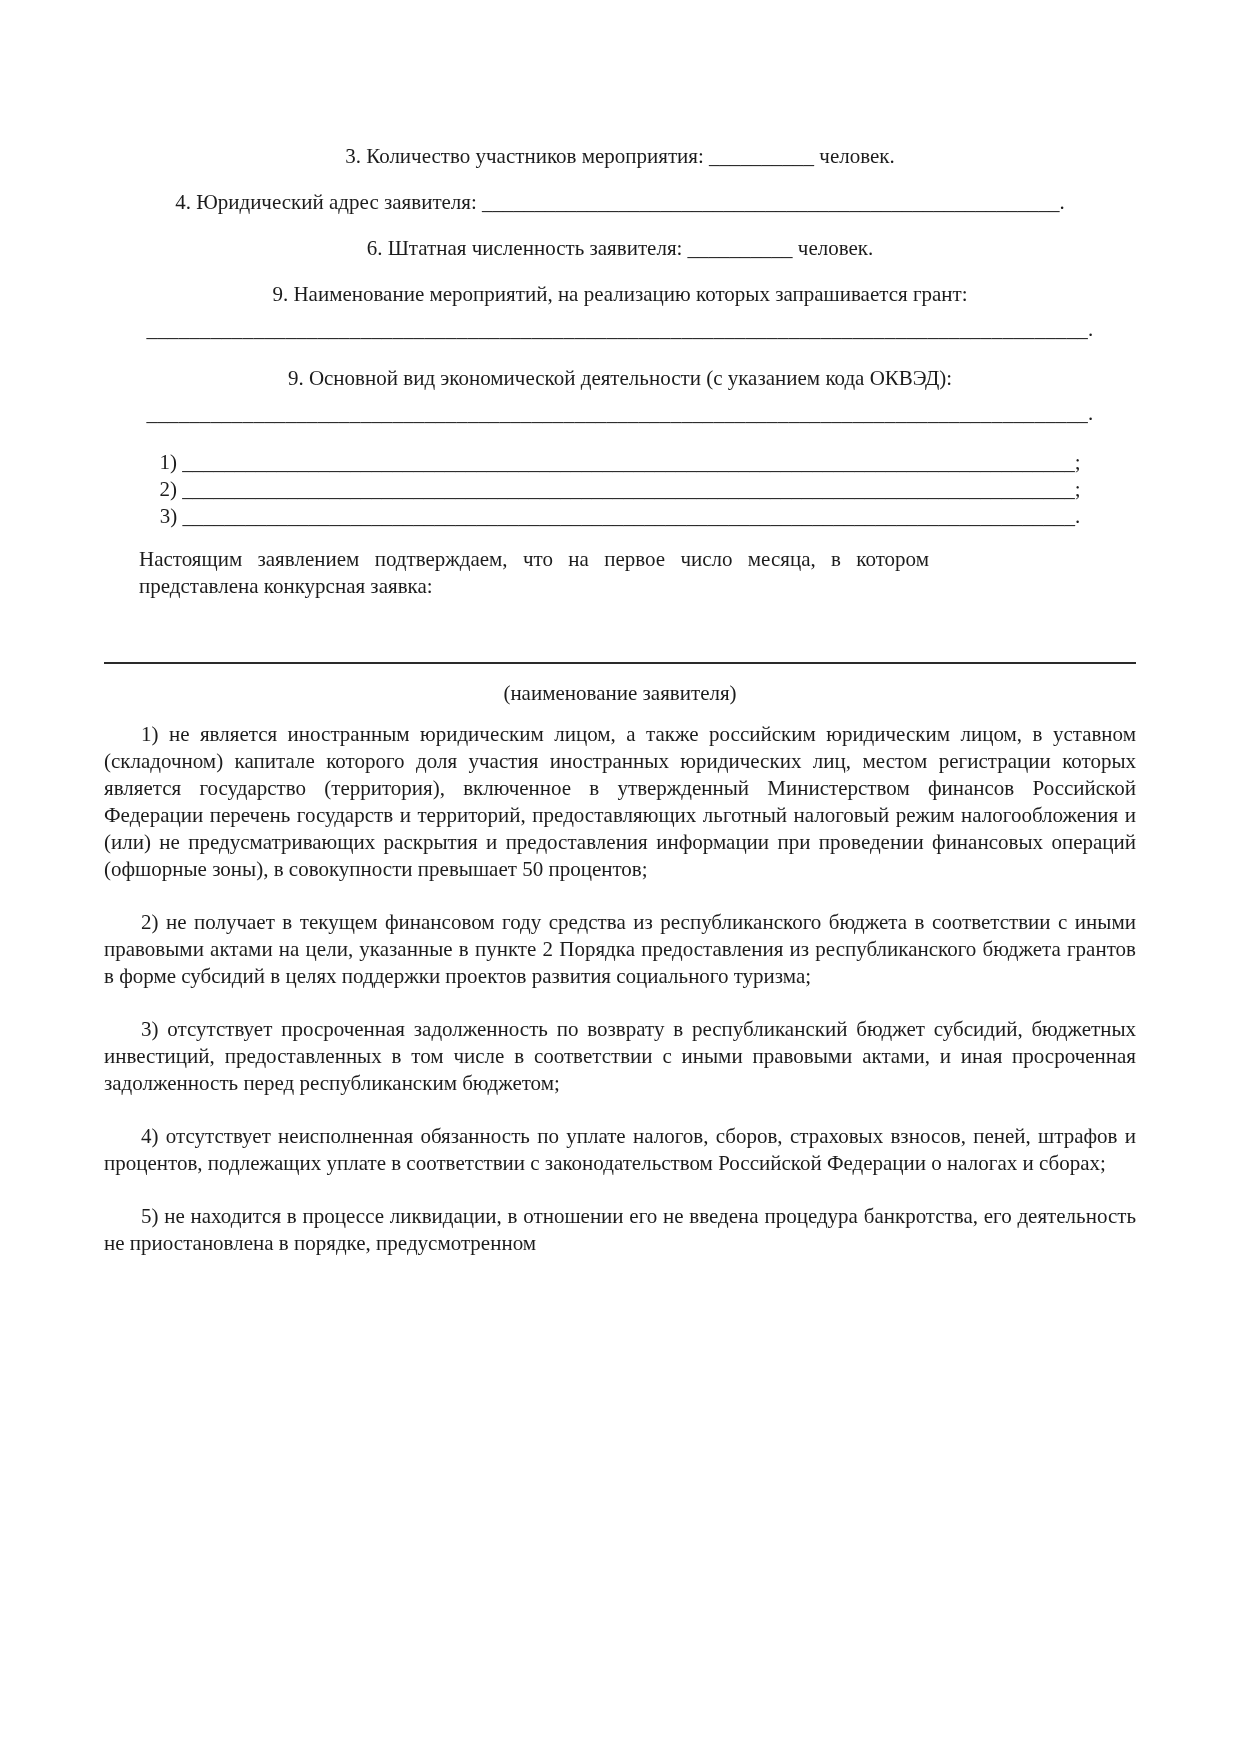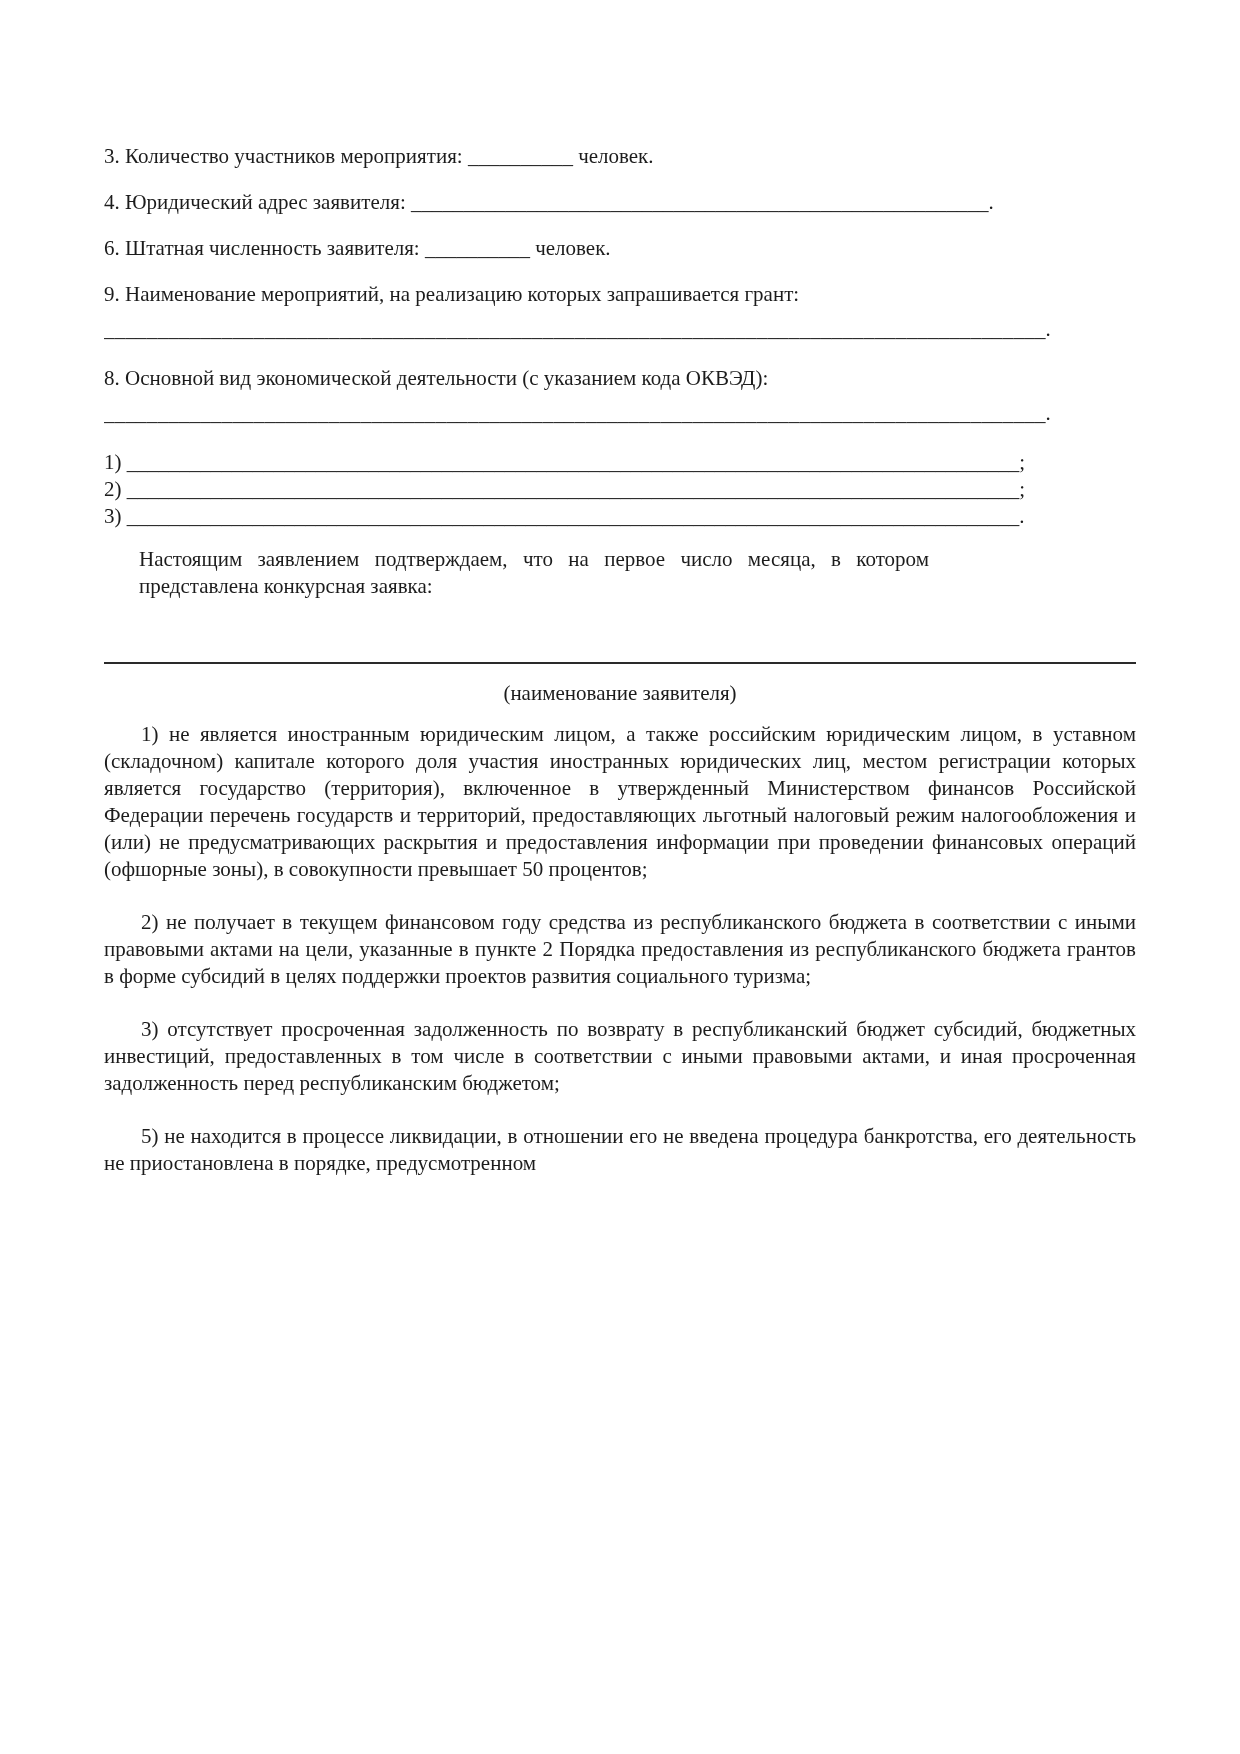--- a/index.html
+++ b/index.html
@@ -15,20 +15,21 @@
     background: #ffffff;
     color: #1c1c1c;
     font-family: "Liberation Serif", "DejaVu Serif", serif;
     font-size: 21px;
     line-height: 27px;
     padding: 143px 104px 60px 104px;
     overflow: hidden;
   }
   p {
     margin: 0;
+    text-align: center;
   }
   .field-line {
     margin-bottom: 19px;
     white-space: nowrap;
     overflow: hidden;
   }
   .blank-line {
     margin-bottom: 8px;
     white-space: nowrap;
     overflow: hidden;
@@ -84,32 +85,33 @@
 
   <p class="field-line">3. Количество участников мероприятия: __________ человек.</p>
   <p class="field-line">4. Юридический адрес заявителя: _______________________________________________________.</p>
   <p class="field-line">6. Штатная численность заявителя: __________ человек.</p>
 
   <p class="label-line">9. Наименование мероприятий, на реализацию которых запрашивается грант:</p>
   <p class="blank-line">________________________________________________________________________________________.</p>
 
   <div class="section-gap"></div>
 
-  <p class="label-line">8. Основной вид экономической деятельности (с указанием кода ОКВЭД):</p>
+  <p class="label-line">9. Основной вид экономической деятельности (с указанием кода ОКВЭД):</p>
   <p class="blank-line">________________________________________________________________________________________.</p>
 
   <div class="section-gap"></div>
 
   <p class="attach-line">1) _____________________________________________________________________________________;</p>
   <p class="attach-line">2) _____________________________________________________________________________________;</p>
   <p class="attach-line">3) _____________________________________________________________________________________.</p>
 
   <p class="para confirm">Настоящим заявлением подтверждаем, что на первое число месяца, в котором представлена конкурсная заявка:</p>
 
   <hr class="name-rule">
   <p class="name-caption">(наименование заявителя)</p>
 
   <p class="clause">1) не является иностранным юридическим лицом, а также российским юридическим лицом, в уставном (складочном) капитале которого доля участия иностранных юридических лиц, местом регистрации которых является государство (территория), включенное в утвержденный Министерством финансов Российской Федерации перечень государств и территорий, предоставляющих льготный налоговый режим налогообложения и (или) не предусматривающих раскрытия и предоставления информации при проведении финансовых операций (офшорные зоны), в совокупности превышает 50 процентов;</p>
   <p class="clause">2) не получает в текущем финансовом году средства из республиканского бюджета в соответствии с иными правовыми актами на цели, указанные в пункте 2 Порядка предоставления из республиканского бюджета грантов в форме субсидий в целях поддержки проектов развития социального туризма;</p>
   <p class="clause">3) отсутствует просроченная задолженность по возврату в республиканский бюджет субсидий, бюджетных инвестиций, предоставленных в том числе в соответствии с иными правовыми актами, и иная просроченная задолженность перед республиканским бюджетом;</p>
+  <p class="clause">4) отсутствует неисполненная обязанность по уплате налогов, сборов, страховых взносов, пеней, штрафов и процентов, подлежащих уплате в соответствии с законодательством Российской Федерации о налогах и сборах;</p>
   <p class="clause">5) не находится в процессе ликвидации, в отношении его не введена процедура банкротства, его деятельность не приостановлена в порядке, предусмотренном</p>
 
 </div>
 
 </body></html>

